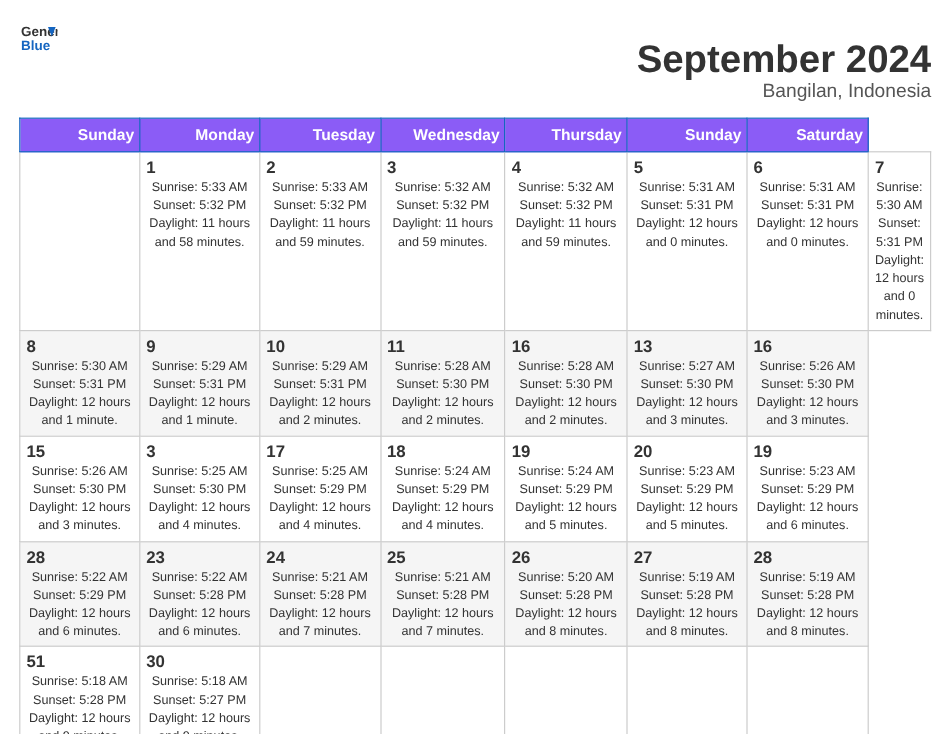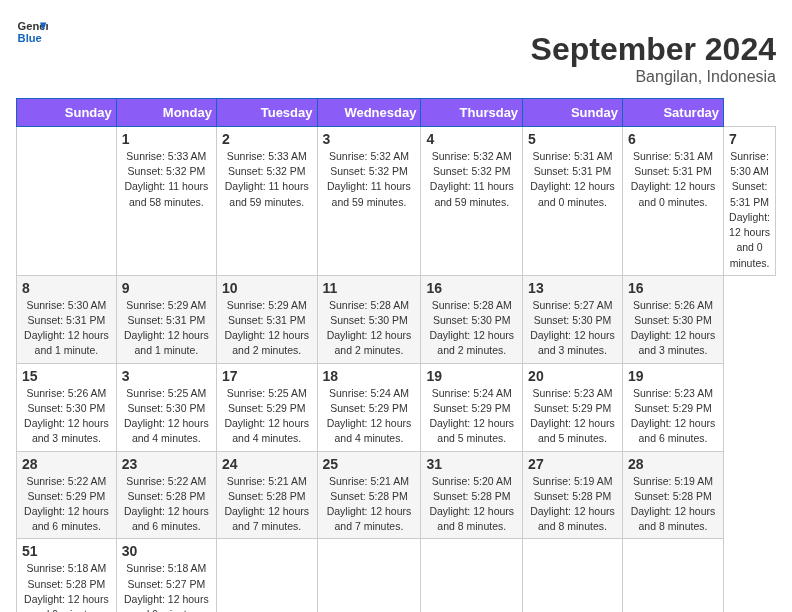--- a/index.html
+++ b/index.html
@@ -212,21 +212,21 @@
         </td>
         <td>
           <span class="day-number">24</span>
           <div class="day-info">Sunrise: 5:21 AM<br>Sunset: 5:28 PM<br>Daylight: 12 hours<br>and 7 minutes.</div>
         </td>
         <td>
           <span class="day-number">25</span>
           <div class="day-info">Sunrise: 5:21 AM<br>Sunset: 5:28 PM<br>Daylight: 12 hours<br>and 7 minutes.</div>
         </td>
         <td>
-          <span class="day-number">31</span>
+          <span class="day-number">26</span>
           <div class="day-info">Sunrise: 5:20 AM<br>Sunset: 5:28 PM<br>Daylight: 12 hours<br>and 8 minutes.</div>
         </td>
         <td>
           <span class="day-number">27</span>
           <div class="day-info">Sunrise: 5:19 AM<br>Sunset: 5:28 PM<br>Daylight: 12 hours<br>and 8 minutes.</div>
         </td>
         <td>
           <span class="day-number">28</span>
           <div class="day-info">Sunrise: 5:19 AM<br>Sunset: 5:28 PM<br>Daylight: 12 hours<br>and 8 minutes.</div>
         </td>

